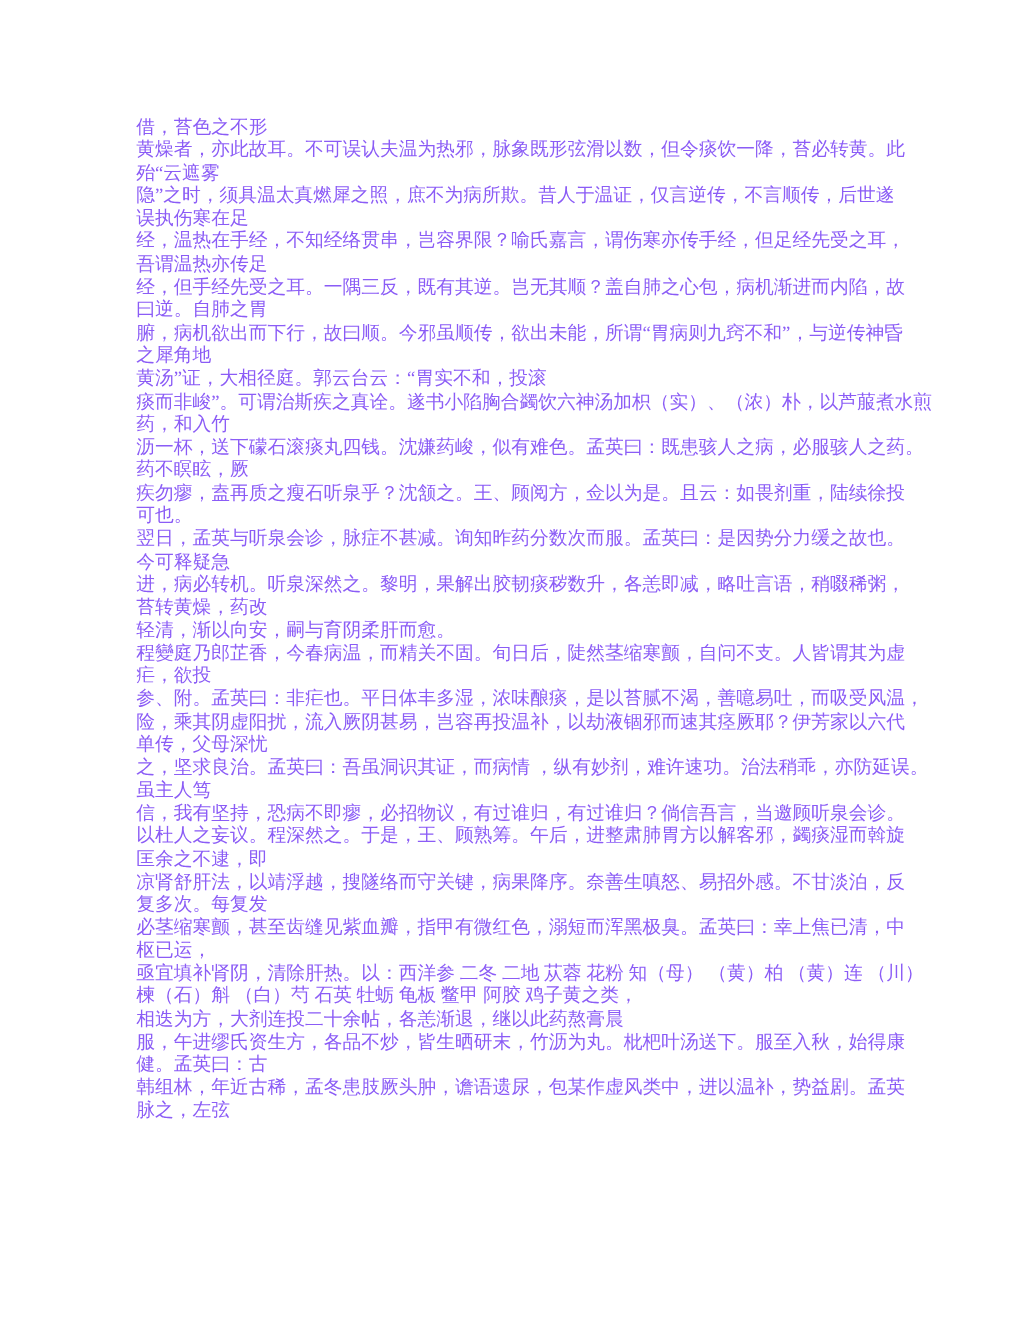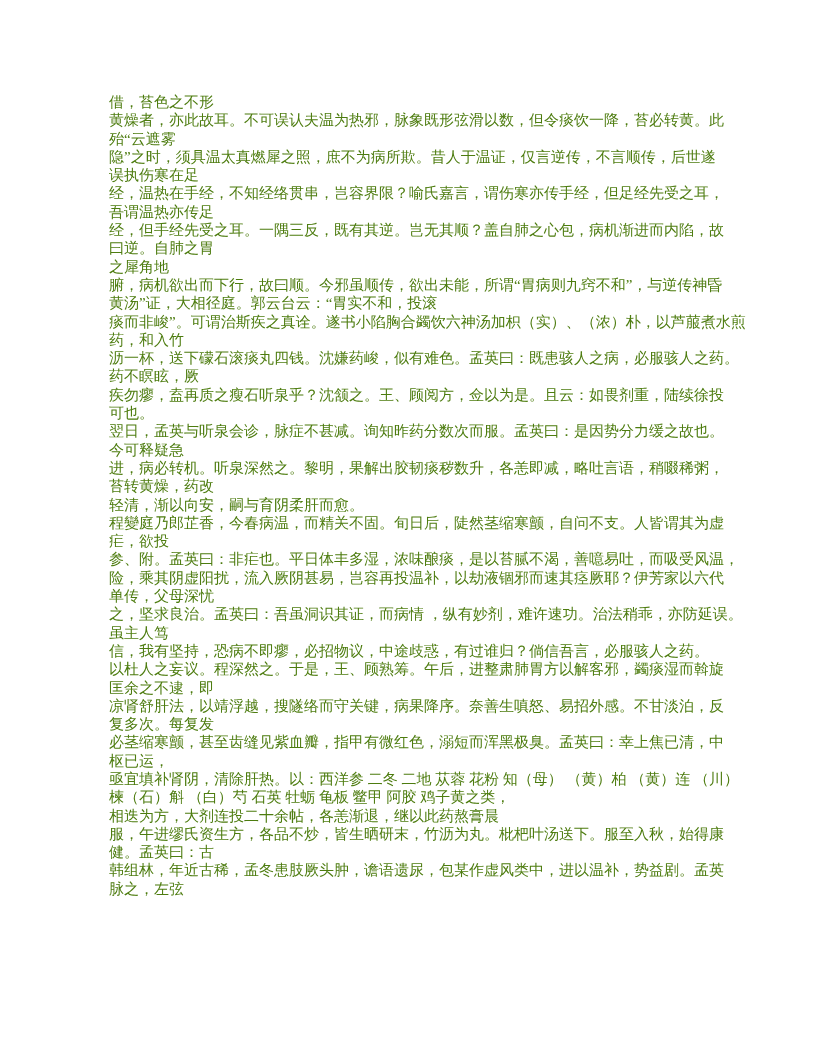--- a/index.html
+++ b/index.html
@@ -17,61 +17,61 @@
   .textblock {
     position: absolute;
     left: 109px;
     top: 93px;
     width: 640px;
   }
   .textline {
     font-family: "Liberation Serif", "DejaVu Serif", serif;
     font-size: 15px;
     line-height: 18.3px;
-    color: #4d7c0f;
+    color: #8b5cf6;
     white-space: pre;
     letter-spacing: 0;
   }
 </style>
 </head>
 <body>
 
 <div class="page">
   <div class="textblock">
       <div class="textline">借，苔色之不形</div>
       <div class="textline">黄燥者，亦此故耳。不可误认夫温为热邪，脉象既形弦滑以数，但令痰饮一降，苔必转黄。此</div>
       <div class="textline">殆“云遮雾</div>
       <div class="textline">隐”之时，须具温太真燃犀之照，庶不为病所欺。昔人于温证，仅言逆传，不言顺传，后世遂</div>
       <div class="textline">误执伤寒在足</div>
       <div class="textline">经，温热在手经，不知经络贯串，岂容界限？喻氏嘉言，谓伤寒亦传手经，但足经先受之耳，</div>
       <div class="textline">吾谓温热亦传足</div>
       <div class="textline">经，但手经先受之耳。一隅三反，既有其逆。岂无其顺？盖自肺之心包，病机渐进而内陷，故</div>
       <div class="textline">曰逆。自肺之胃</div>
+      <div class="textline">腑，病机欲出而下行，故曰顺。今邪虽顺传，欲出未能，所谓“胃病则九窍不和”，与逆传神昏</div>
       <div class="textline">之犀角地</div>
-      <div class="textline">腑，病机欲出而下行，故曰顺。今邪虽顺传，欲出未能，所谓“胃病则九窍不和”，与逆传神昏</div>
       <div class="textline">黄汤”证，大相径庭。郭云台云：“胃实不和，投滚</div>
       <div class="textline">痰而非峻”。可谓治斯疾之真诠。遂书小陷胸合蠲饮六神汤加枳（实）、（浓）朴，以芦菔煮水煎</div>
       <div class="textline">药，和入竹</div>
       <div class="textline">沥一杯，送下礞石滚痰丸四钱。沈嫌药峻，似有难色。孟英曰：既患骇人之病，必服骇人之药。</div>
       <div class="textline">药不瞑眩，厥</div>
       <div class="textline">疾勿瘳，盍再质之瘦石听泉乎？沈颔之。王、顾阅方，佥以为是。且云：如畏剂重，陆续徐投</div>
       <div class="textline">可也。</div>
       <div class="textline">翌日，孟英与听泉会诊，脉症不甚减。询知昨药分数次而服。孟英曰：是因势分力缓之故也。</div>
       <div class="textline">今可释疑急</div>
       <div class="textline">进，病必转机。听泉深然之。黎明，果解出胶韧痰秽数升，各恙即减，略吐言语，稍啜稀粥，</div>
       <div class="textline">苔转黄燥，药改</div>
       <div class="textline">轻清，渐以向安，嗣与育阴柔肝而愈。</div>
       <div class="textline">程變庭乃郎芷香，今春病温，而精关不固。旬日后，陡然茎缩寒颤，自问不支。人皆谓其为虚</div>
       <div class="textline">疟，欲投</div>
       <div class="textline">参、附。孟英曰：非疟也。平日体丰多湿，浓味酿痰，是以苔腻不渴，善噫易吐，而吸受风温，</div>
       <div class="textline">险，乘其阴虚阳扰，流入厥阴甚易，岂容再投温补，以劫液锢邪而速其痉厥耶？伊芳家以六代</div>
       <div class="textline">单传，父母深忧</div>
       <div class="textline">之，坚求良治。孟英曰：吾虽洞识其证，而病情 ，纵有妙剂，难许速功。治法稍乖，亦防延误。</div>
       <div class="textline">虽主人笃</div>
-      <div class="textline">信，我有坚持，恐病不即瘳，必招物议，中途歧惑，有过谁归？倘信吾言，必服骇人之药。</div>
+      <div class="textline">信，我有坚持，恐病不即瘳，必招物议，有过谁归，有过谁归？倘信吾言，当邀顾听泉会诊。</div>
       <div class="textline">以杜人之妄议。程深然之。于是，王、顾熟筹。午后，进整肃肺胃方以解客邪，蠲痰湿而斡旋</div>
       <div class="textline">匡余之不逮，即</div>
       <div class="textline">凉肾舒肝法，以靖浮越，搜隧络而守关键，病果降序。奈善生嗔怒、易招外感。不甘淡泊，反</div>
       <div class="textline">复多次。每复发</div>
       <div class="textline">必茎缩寒颤，甚至齿缝见紫血瓣，指甲有微红色，溺短而浑黑极臭。孟英曰：幸上焦已清，中</div>
       <div class="textline">枢已运，</div>
       <div class="textline">亟宜填补肾阴，清除肝热。以：西洋参 二冬 二地 苁蓉 花粉 知（母） （黄）柏 （黄）连 （川）</div>
       <div class="textline">楝（石）斛 （白）芍 石英 牡蛎 龟板 鳖甲 阿胶 鸡子黄之类，</div>
       <div class="textline">相迭为方，大剂连投二十余帖，各恙渐退，继以此药熬膏晨</div>
       <div class="textline">服，午进缪氏资生方，各品不炒，皆生晒研末，竹沥为丸。枇杷叶汤送下。服至入秋，始得康</div>

